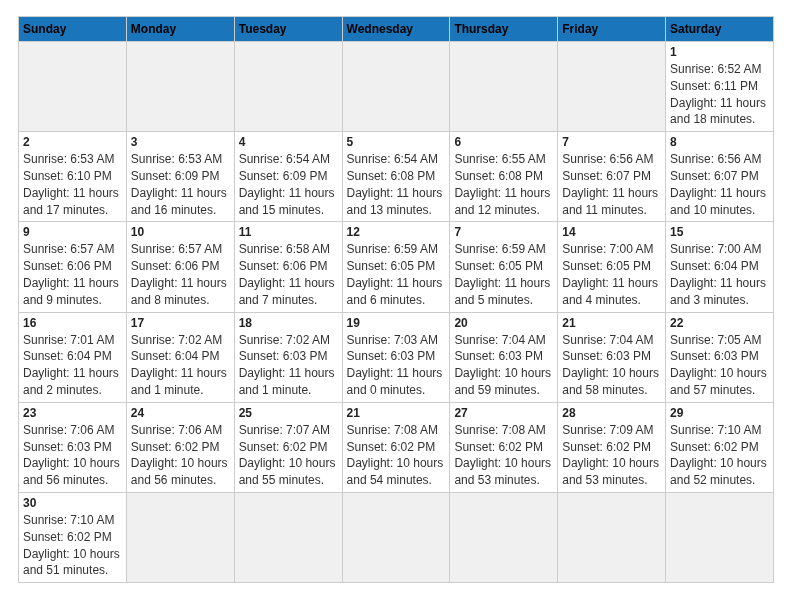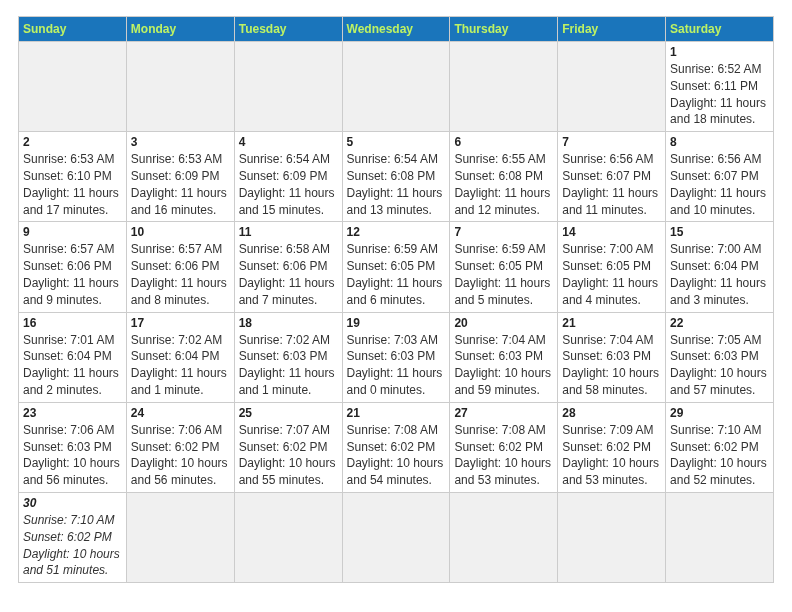--- a/index.html
+++ b/index.html
@@ -40,21 +40,21 @@
       font-size: 14px;
       color: #555;
     }
     .calendar {
       width: 100%;
       border-collapse: collapse;
       table-layout: fixed;
     }
     .calendar thead tr th {
       background: #1a75bb;
-      color: #bef264;
+      color: #000000;
       font-size: 12px;
       font-weight: bold;
       padding: 5px 4px;
       border: 1px solid #ccc;
       text-align: left;
     }
     .calendar tbody tr td {
       border: 1px solid #ccc;
       vertical-align: top;
       padding: 3px 4px;
@@ -73,21 +73,20 @@
       display: block;
       margin-bottom: 2px;
     }
     .day-info {
       font-size: 12px;
       color: #333;
       line-height: 1.4;
     }
     .last-row td {
       height: 60px;
-      font-style: italic;
     }
   </style>
 </head>
 <body>
 
 <div class="page">
 
   <table class="calendar">
     <thead>
       <tr>

